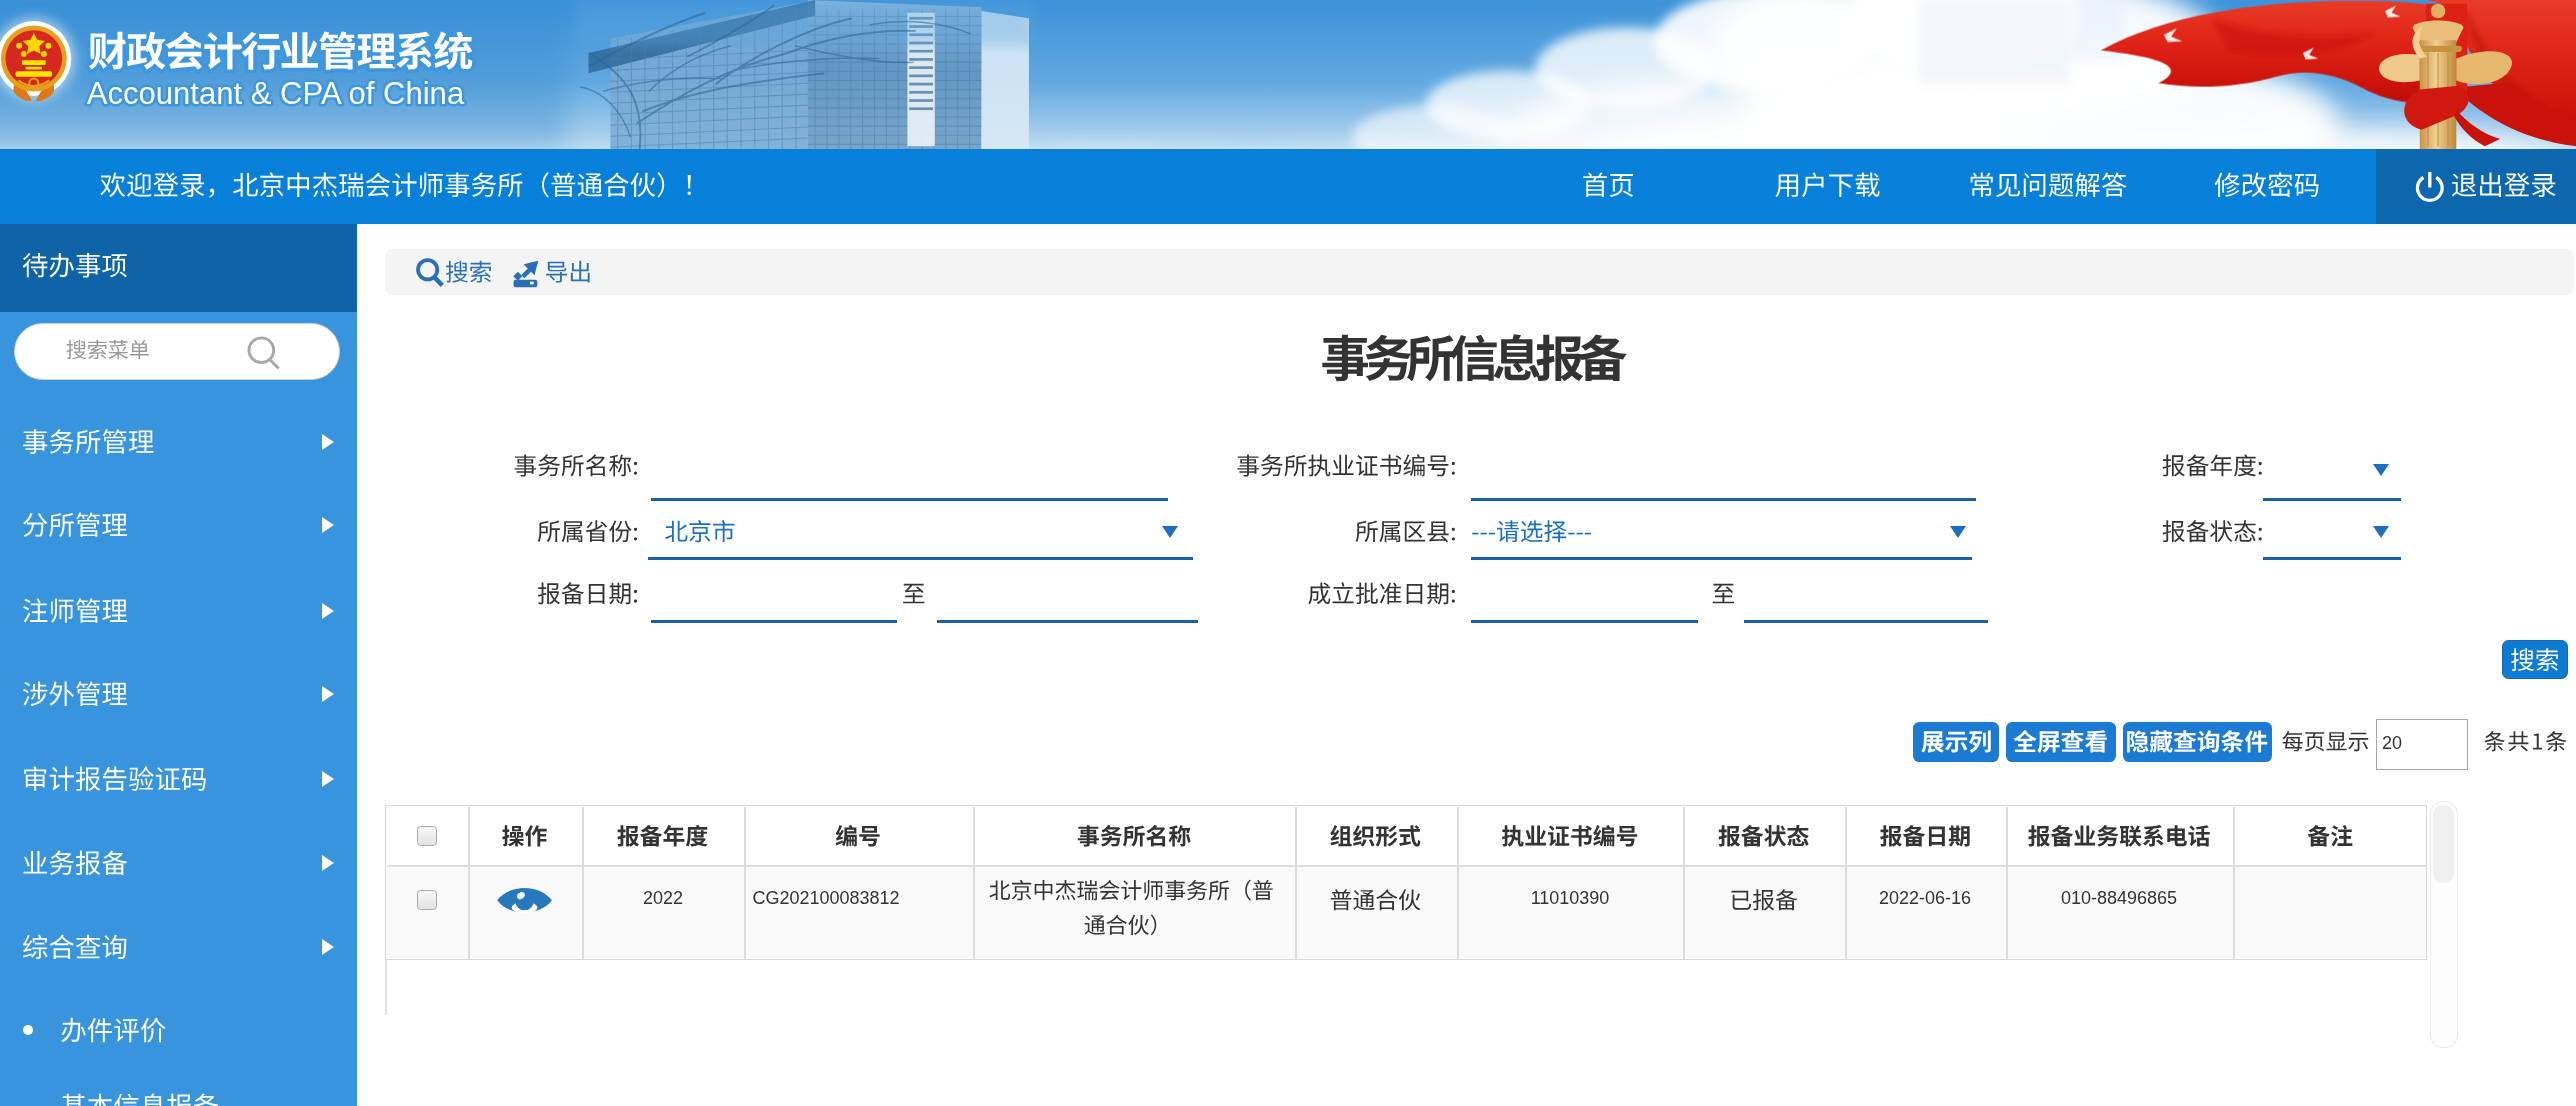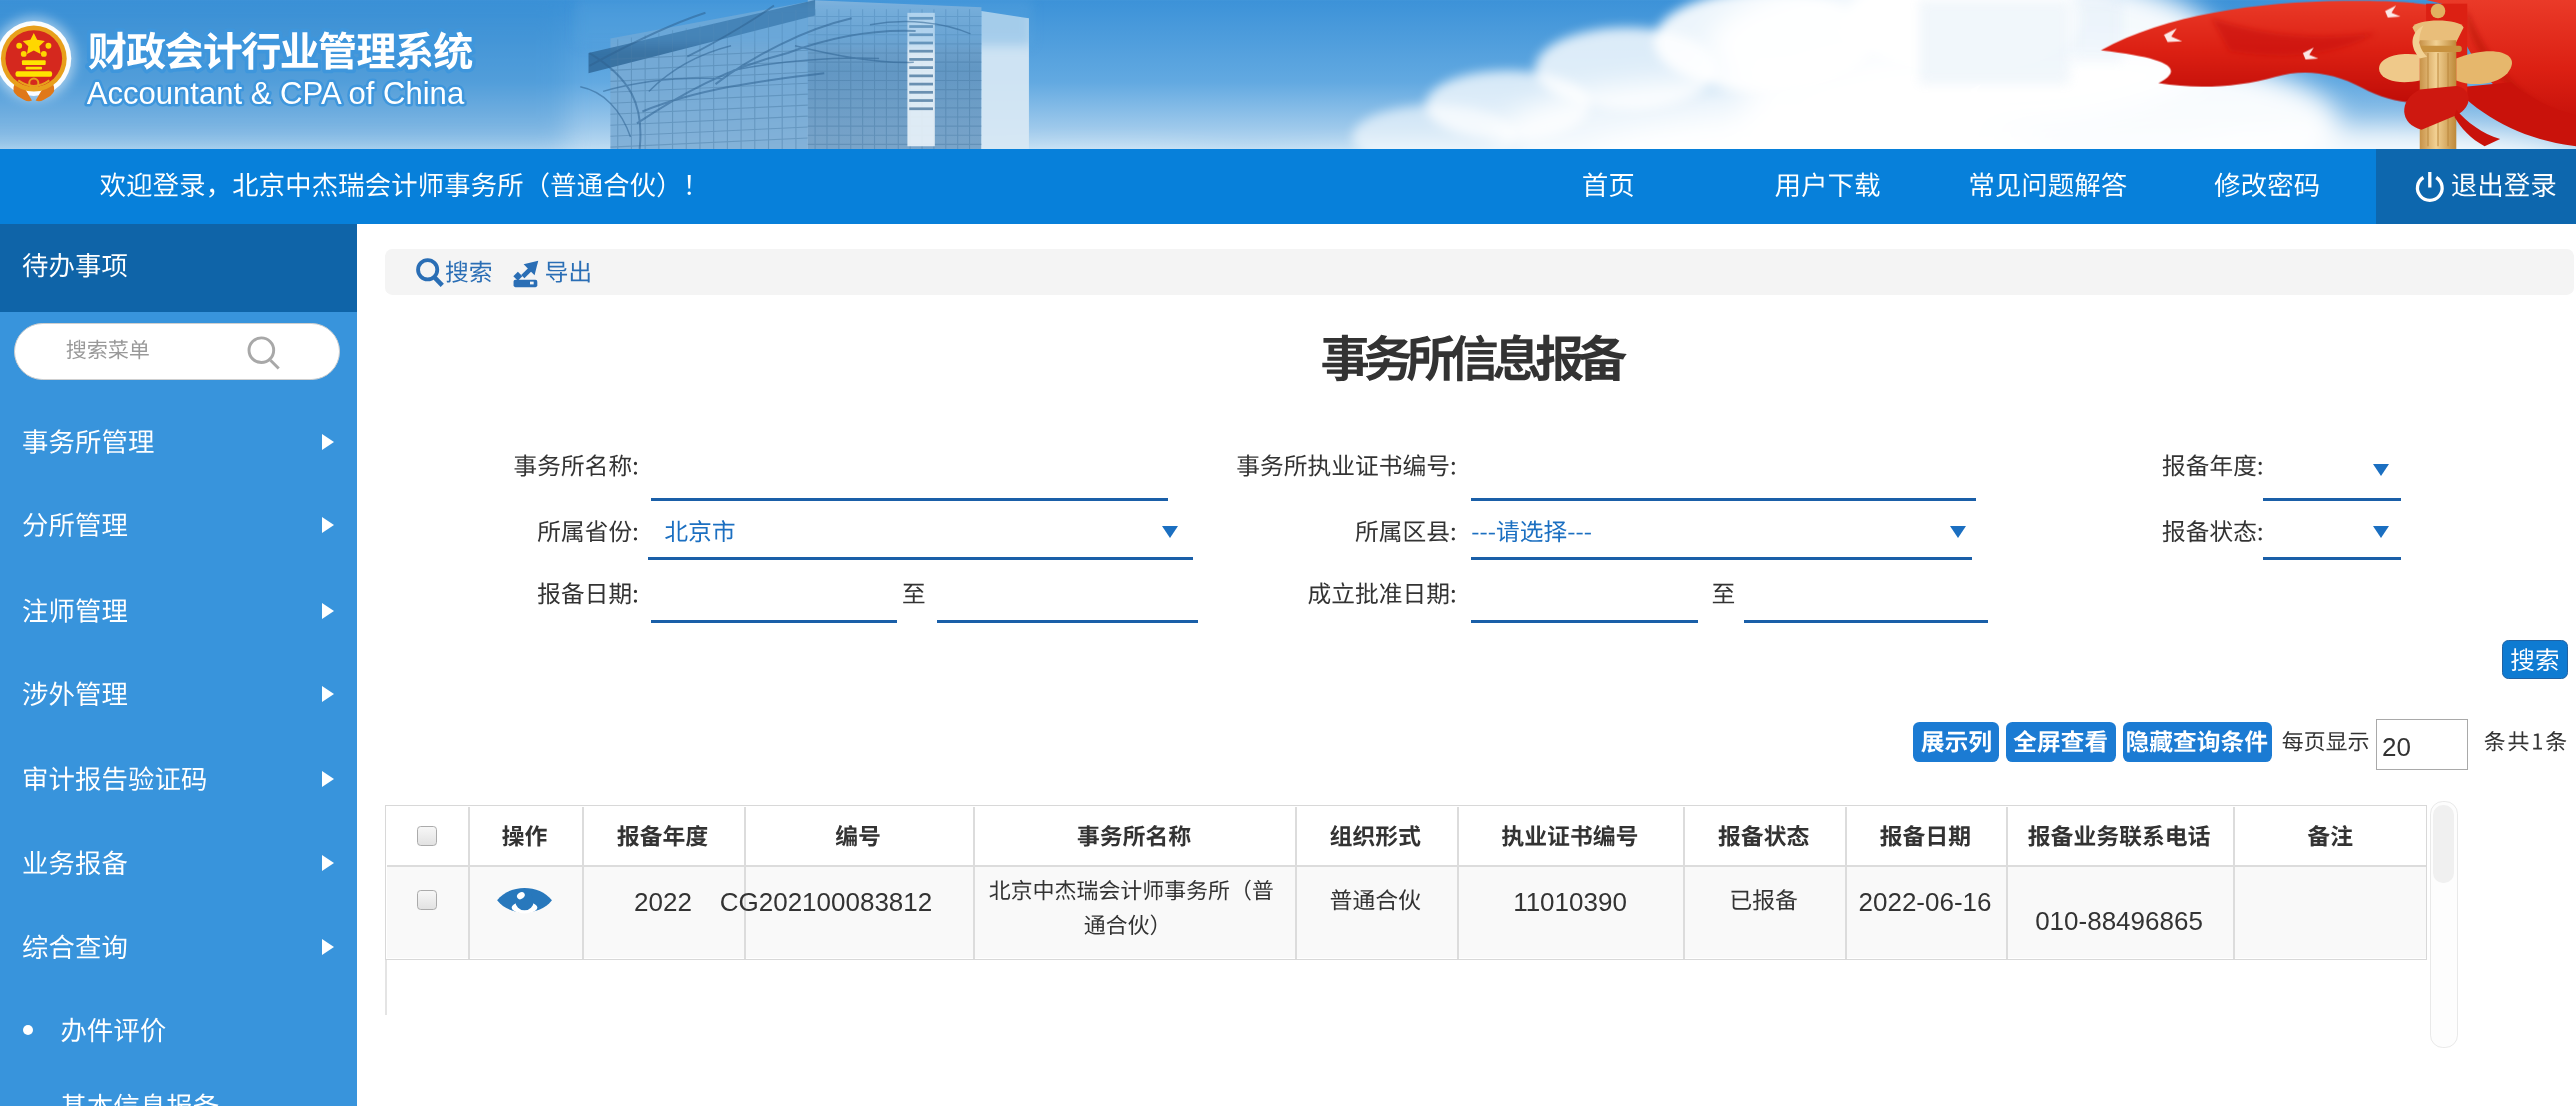--- a/index.html
+++ b/index.html
@@ -1,21 +1,21 @@
 <!DOCTYPE html>
 <html style="font-size:14.6px"><head><meta charset="utf-8"><style>
 html,body{margin:0;padding:0;width:2576px;height:1107px;overflow:hidden;background:#fff;
 font-family:"Liberation Sans",sans-serif;}
 *{box-sizing:border-box}
 .abs{position:absolute}
 .tri-d{width:0;height:0;border-left:8.2px solid transparent;border-right:8.2px solid transparent;border-top:12px solid #1B6FC1;position:absolute}
 .tri-r{width:0;height:0;border-top:8.2px solid transparent;border-bottom:8.2px solid transparent;border-left:12px solid #fff;position:absolute}
 .uline{position:absolute;height:2.7px;background:#1A5FA8}
 .btn{position:absolute;background:#1B7BD3;border-radius:6.4px}
-.lat{position:absolute;color:#333;font-size:26px;line-height:1;white-space:nowrap}
+.lat{position:absolute;color:#333;font-size:18px;line-height:1;white-space:nowrap}
 </style></head><body>
 <div class="abs" style="left:0;top:0;width:2576px;height:1107px">
 
 <svg width="2576" height="149" viewBox="0 0 2819 163" style="position:absolute;left:0;top:0">
 <defs>
 <linearGradient id="sky" x1="0" y1="0" x2="0" y2="1">
   <stop offset="0" stop-color="#3C92D8"></stop>
           <stop offset="0.55" stop-color="#62A9E1"></stop>
   <stop offset="0.85" stop-color="#9CC8EB"></stop>
           <stop offset="1" stop-color="#BCDBF2"></stop>
@@ -261,21 +261,21 @@
     <div class="abs" style="left:2233px;top:807px;width:1.8px;height:152px;background:#DCDCDC"></div>
     <div class="abs" style="left:417px;top:826px;width:20px;height:20px;background:linear-gradient(#f7f7f7,#e2e2e2);border:1.8px solid #ABABAB;border-radius:3.7px"></div>
     <div class="abs" style="left:417px;top:890px;width:20px;height:20px;background:linear-gradient(#f7f7f7,#e2e2e2);border:1.8px solid #ABABAB;border-radius:3.7px"></div>
     <div class="abs" style="left:385px;top:960px;width:1.8px;height:55px;background:#E4E4E4"></div>
     <div class="abs" style="left:2430px;top:801px;width:28px;height:247px;background:#FDFDFD;border:1.8px solid #E9E9E9;border-radius:12.8px"></div>
     <div class="abs" style="left:2433px;top:805px;width:21px;height:78px;background:#F0F0F0;border-radius:10px"></div>
     <div class="lat" style="left:663px;top:889px;transform:translateX(-50%)">2022</div>
     <div class="lat" style="left:826px;top:889px;transform:translateX(-50%)">CG202100083812</div>
     <div class="lat" style="left:1570px;top:889px;transform:translateX(-50%)">11010390</div>
     <div class="lat" style="left:1925px;top:889px;transform:translateX(-50%)">2022-06-16</div>
-    <div class="lat" style="left:2119px;top:908px;transform:translateX(-50%)">010-88496865</div>
+    <div class="lat" style="left:2119px;top:889px;transform:translateX(-50%)">010-88496865</div>
     <svg class="abs" style="left:0;top:0" width="548" height="149" viewBox="0 0 600 163">
 <text x="95" y="114" font-family="Liberation Sans" font-size="34" fill="#fff" stroke="#3E96DC" stroke-width="5.5" paint-order="stroke" stroke-linejoin="round">Accountant &amp; CPA of China</text>
 </svg>
 <svg width="2576" height="1107" viewBox="0 0 2819 1211" style="position:absolute;left:0;top:0;pointer-events:none">
 <g stroke="#A8A8A8" stroke-width="3.2" fill="none">
   <circle cx="286" cy="383" r="13.5"></circle>
         <line x1="296" y1="394" x2="305" y2="403"></line>
 </g>
 <g stroke="#2A6EB5" stroke-width="4.2" fill="none">
   <circle cx="468" cy="295" r="10.5"></circle>

